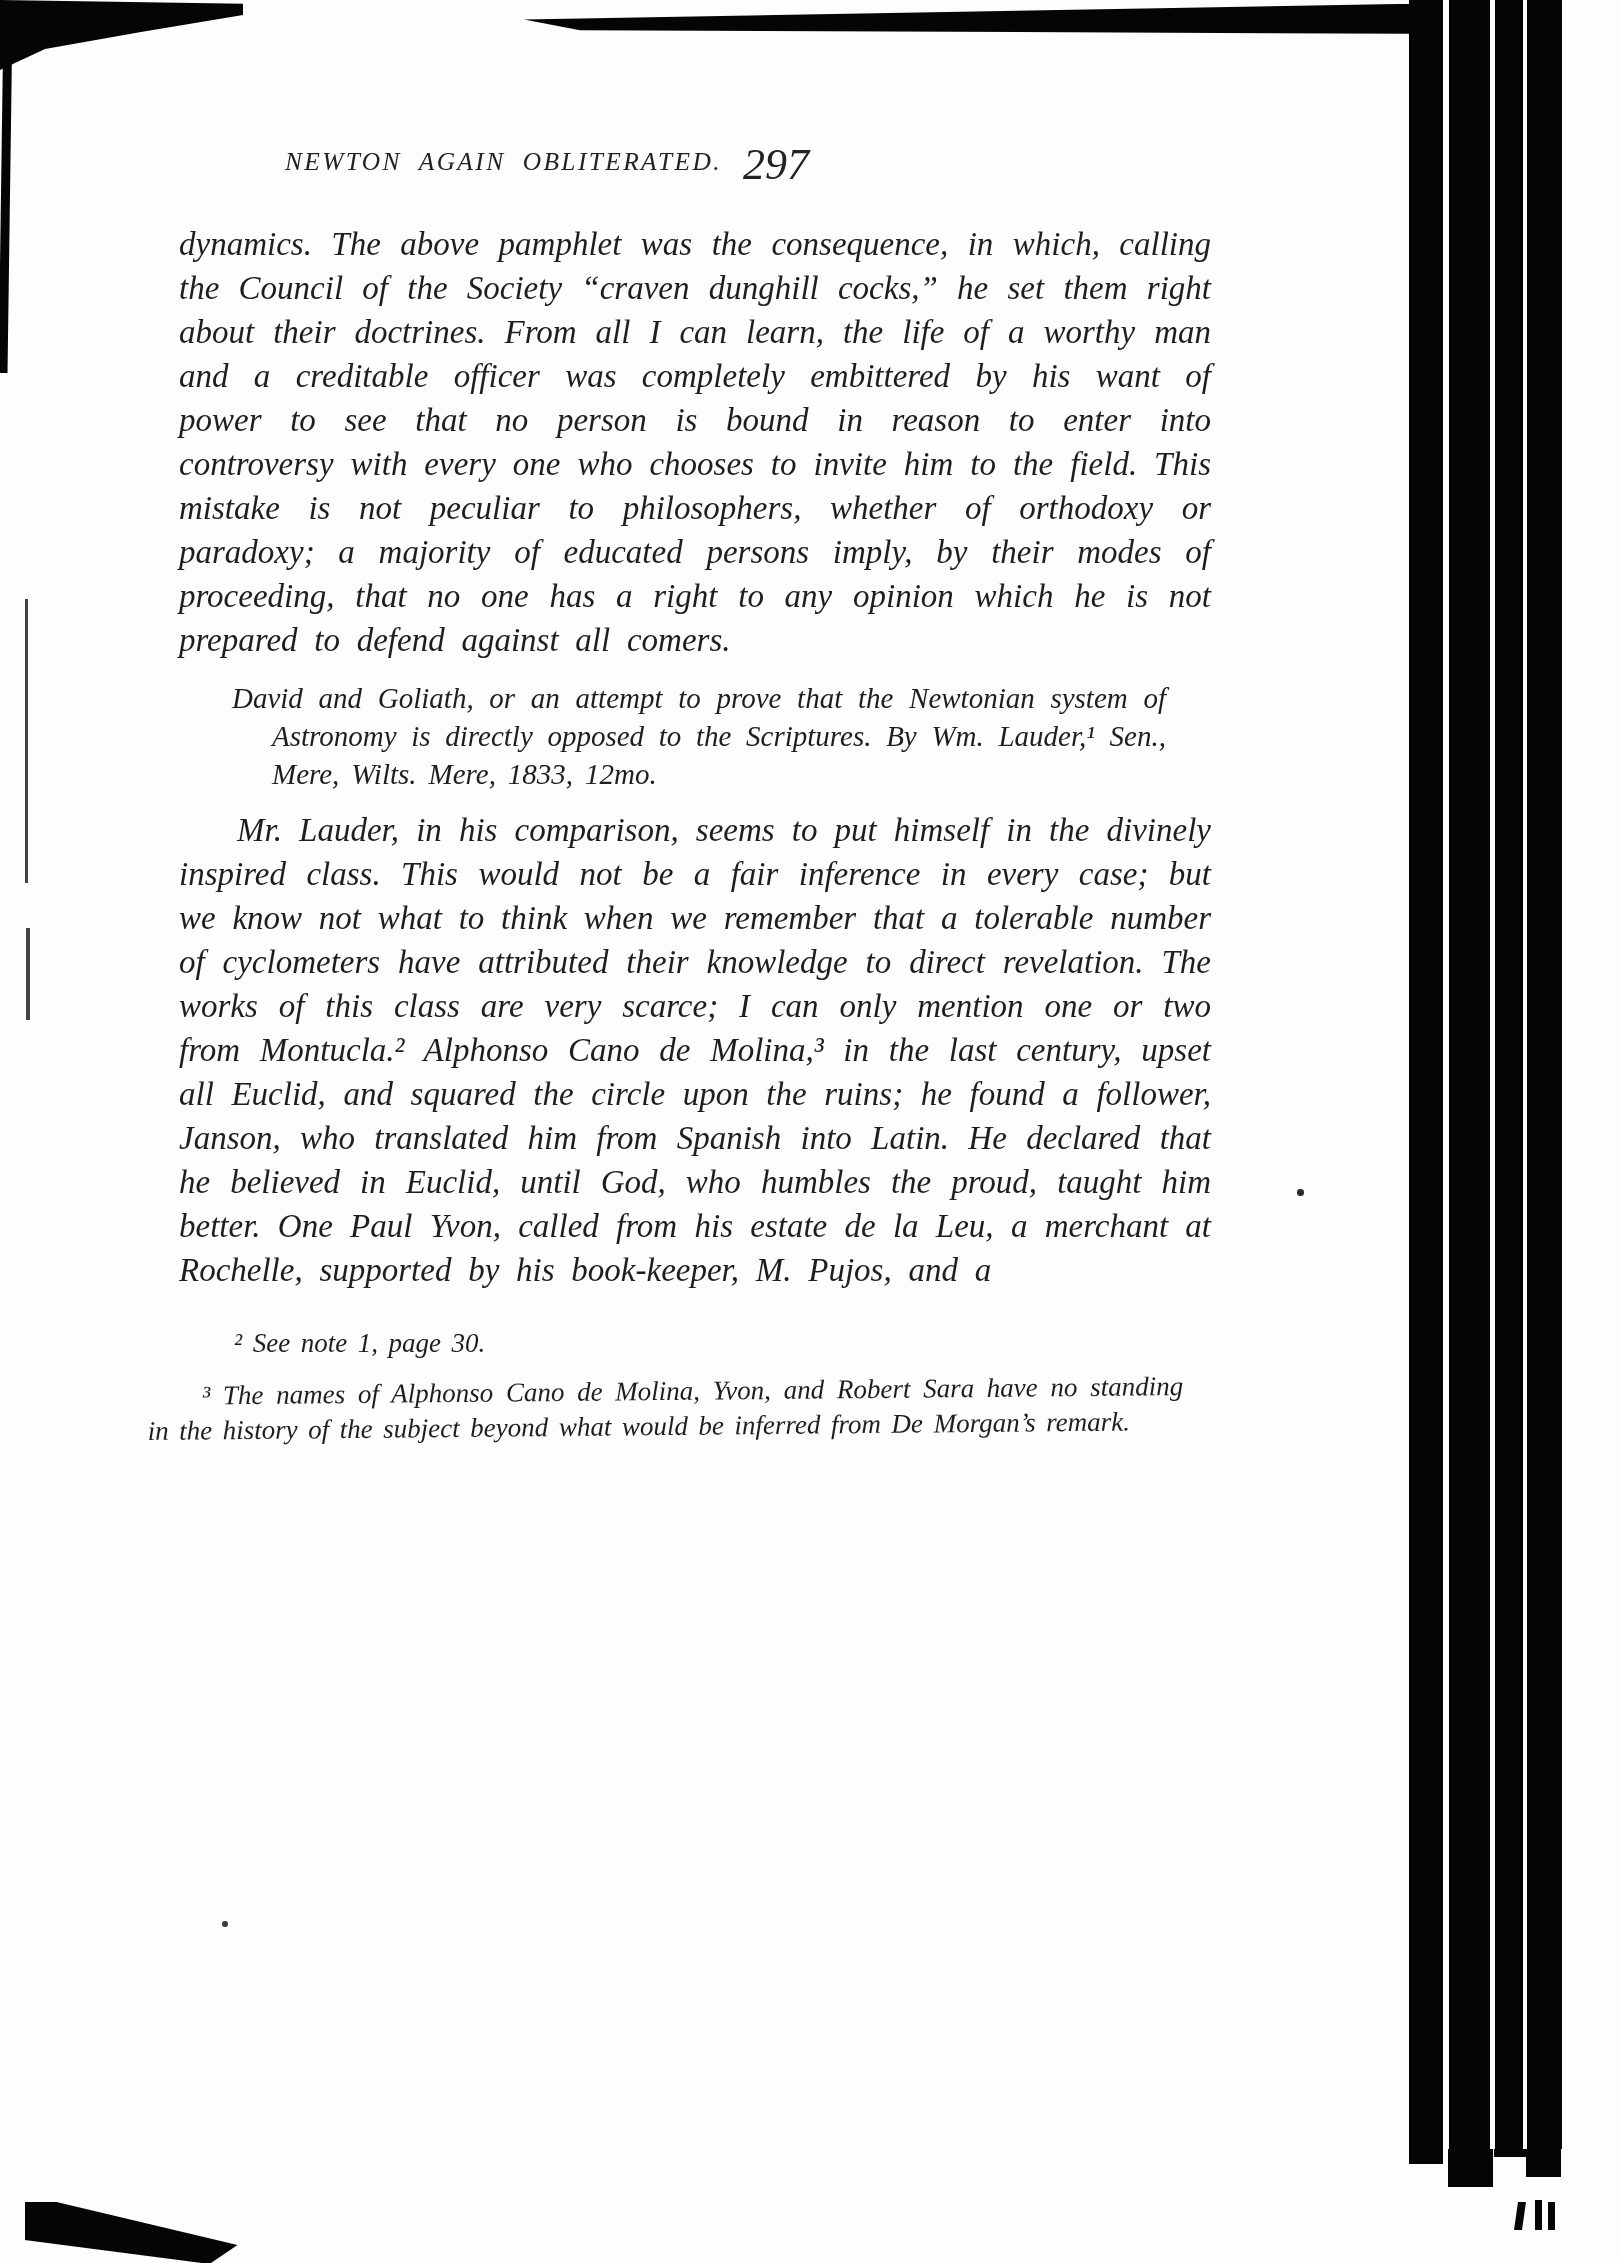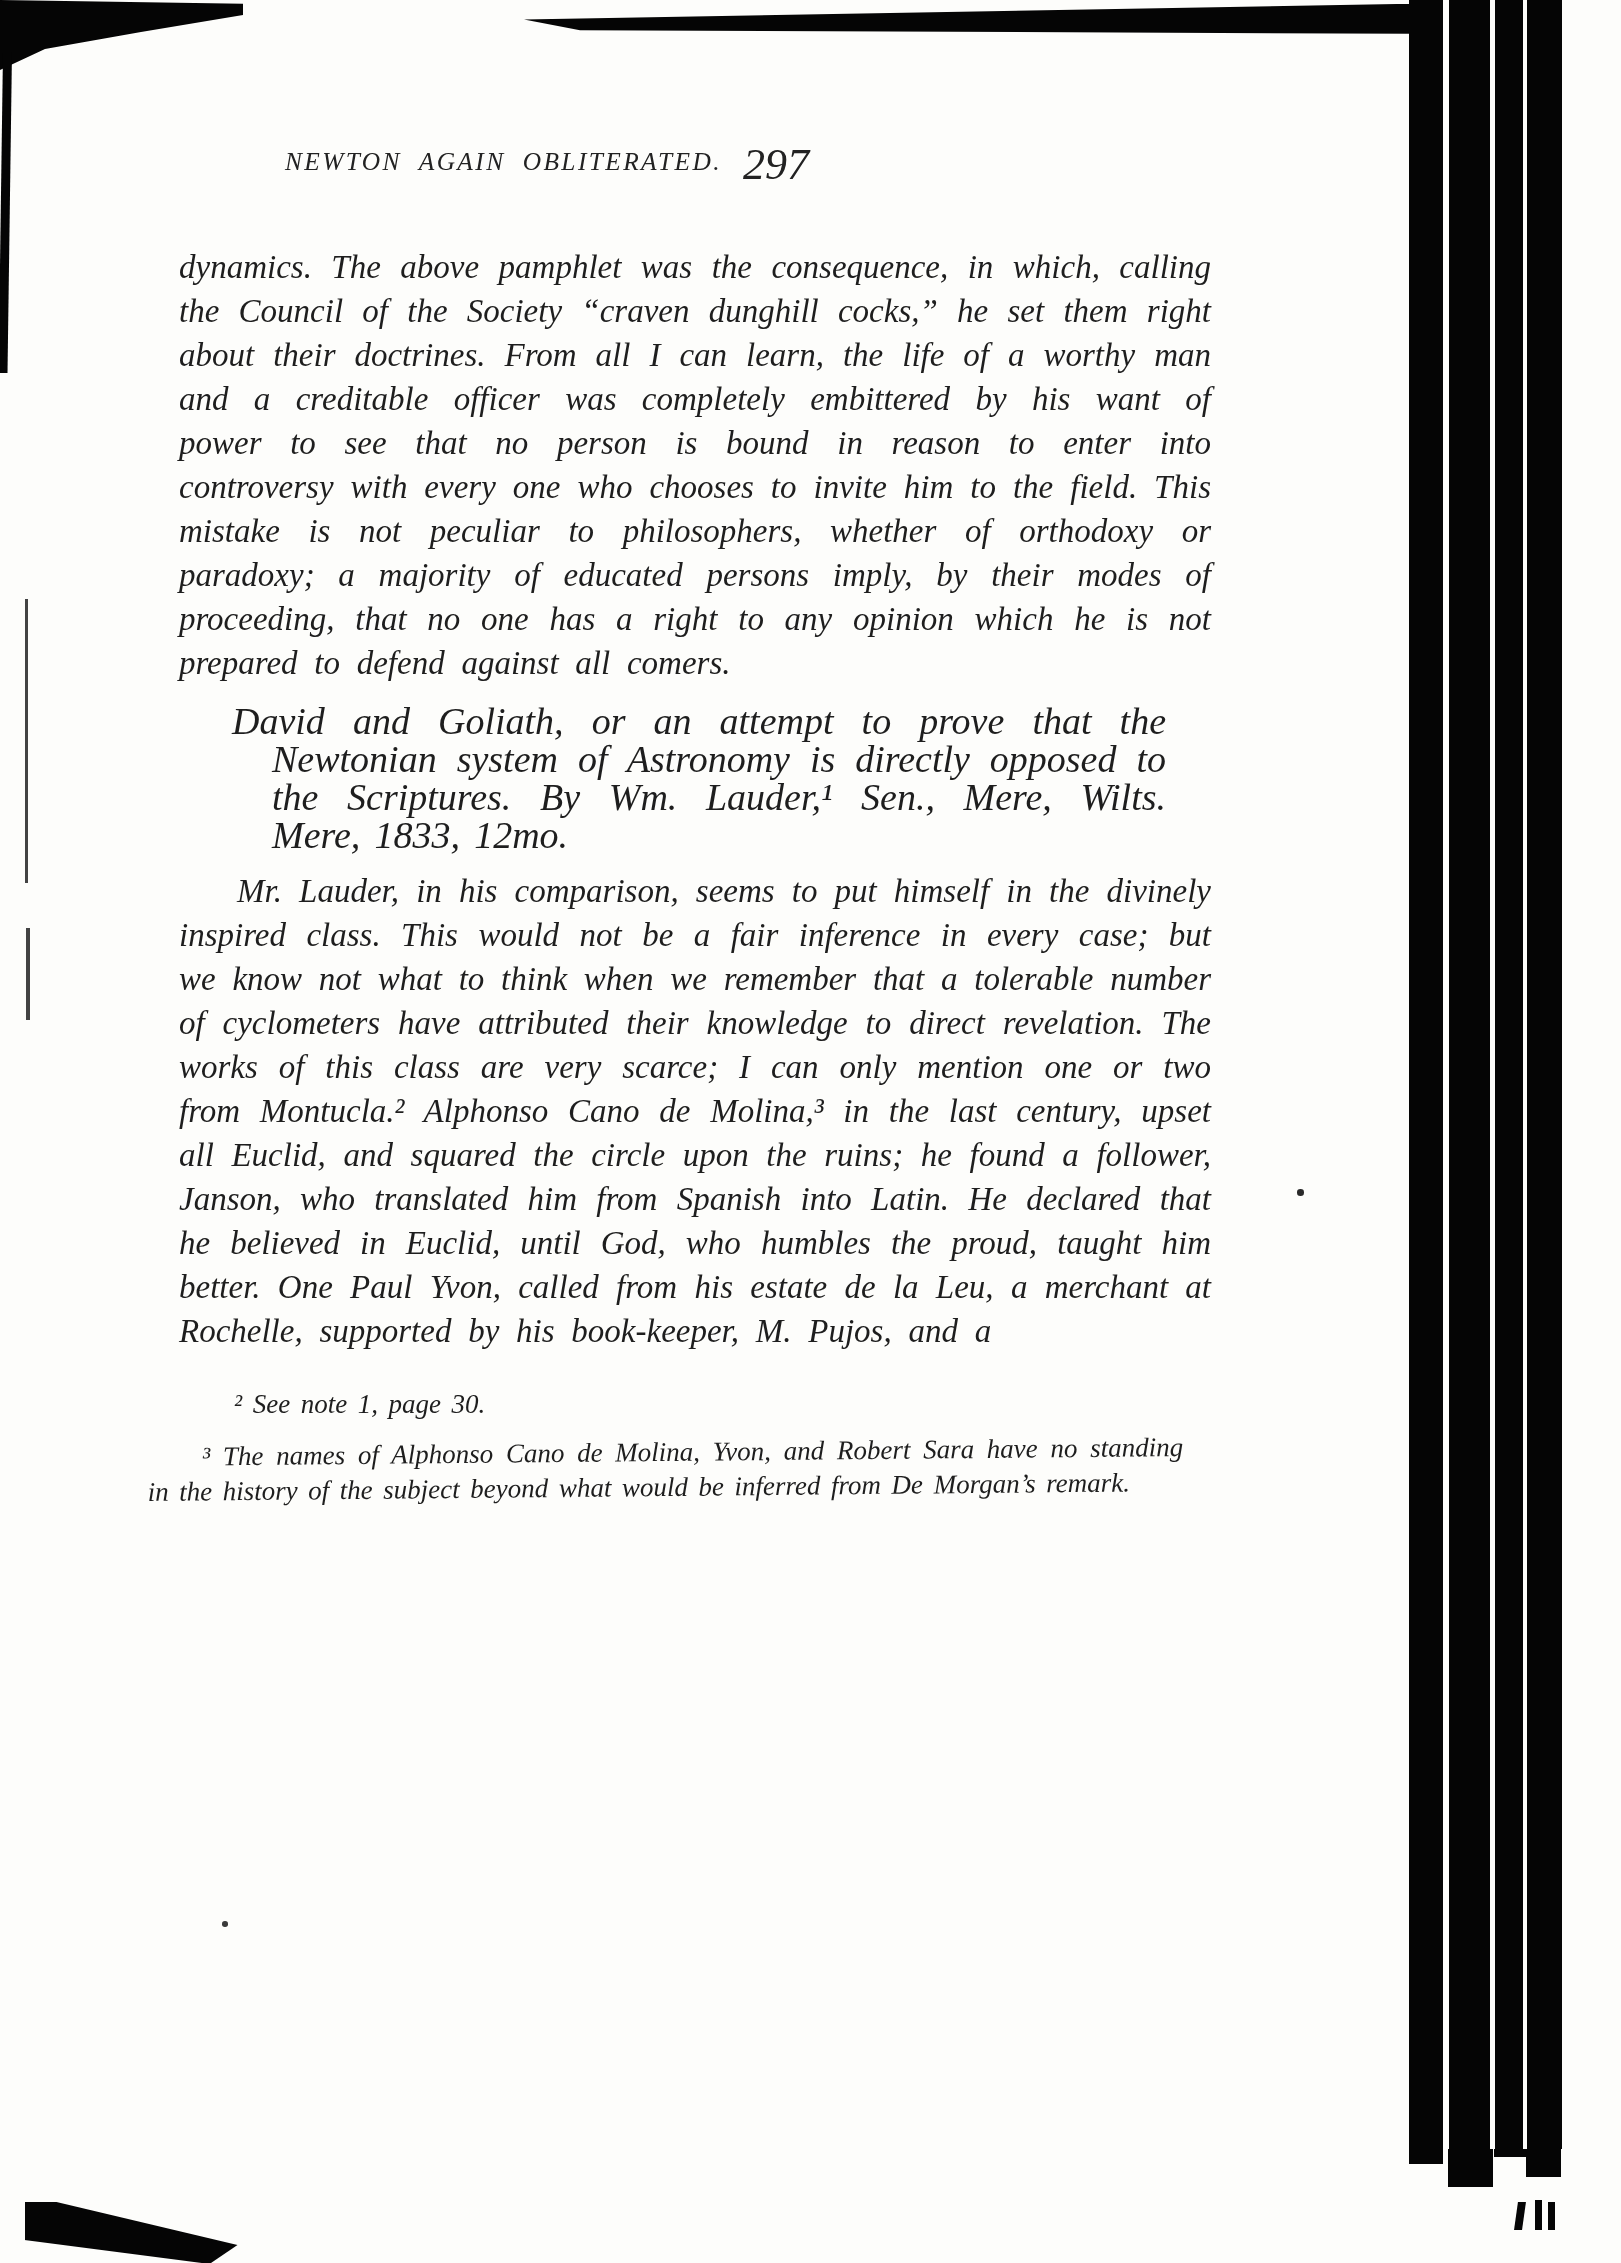--- a/index.html
+++ b/index.html
@@ -42,25 +42,25 @@
     width: 1032px;
   }
   .body-par {
     font-size: 33px;
     line-height: 44px;
     text-align: justify;
     text-indent: 58px;
     word-spacing: 8.5px;
     color: #1e1e1e;
   }
-  .body-par.first { text-indent: 0; margin-top: 23px; }
+  .body-par.first { text-indent: 0; }
 
   .quote {
     margin: 17px 45px 15px 53px;
-    font-size: 38px;
+    font-size: 29px;
     line-height: 38px;
     text-align: justify;
     padding-left: 40px;
     text-indent: -40px;
     word-spacing: 4.7px;
   }
 
   .footnotes { margin-top: 34px; }
   .footnote {
     font-size: 27px;

